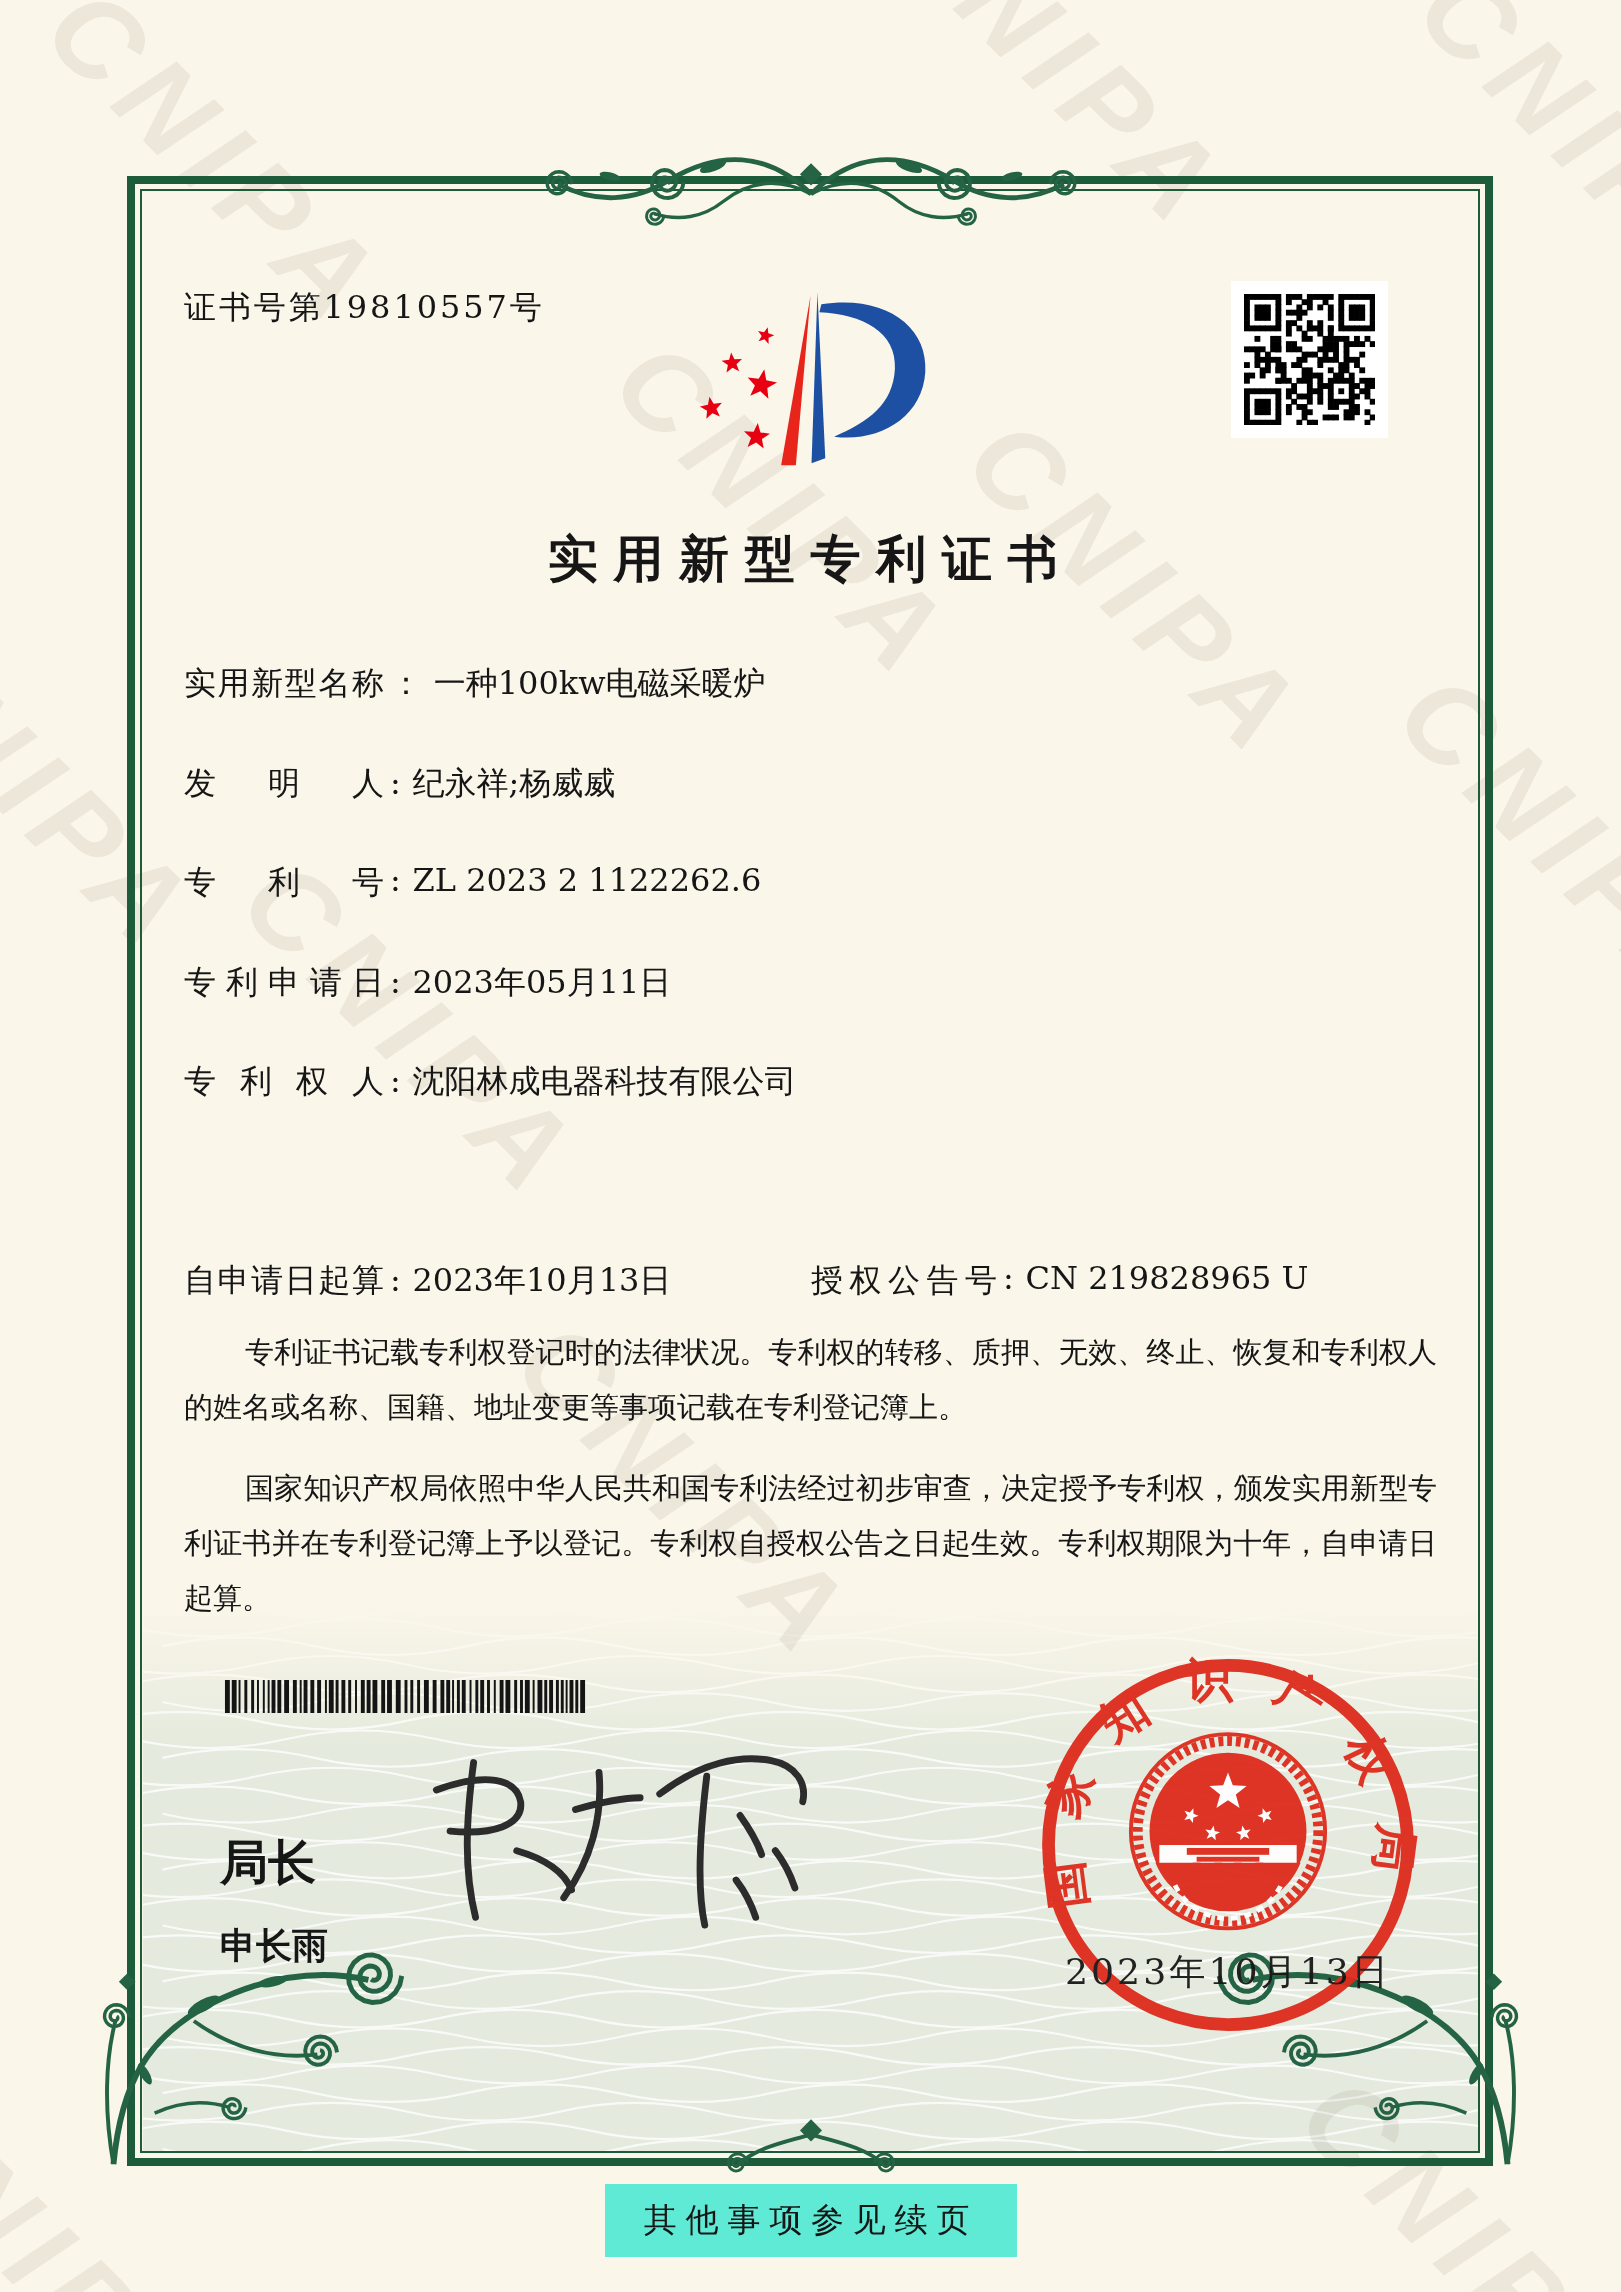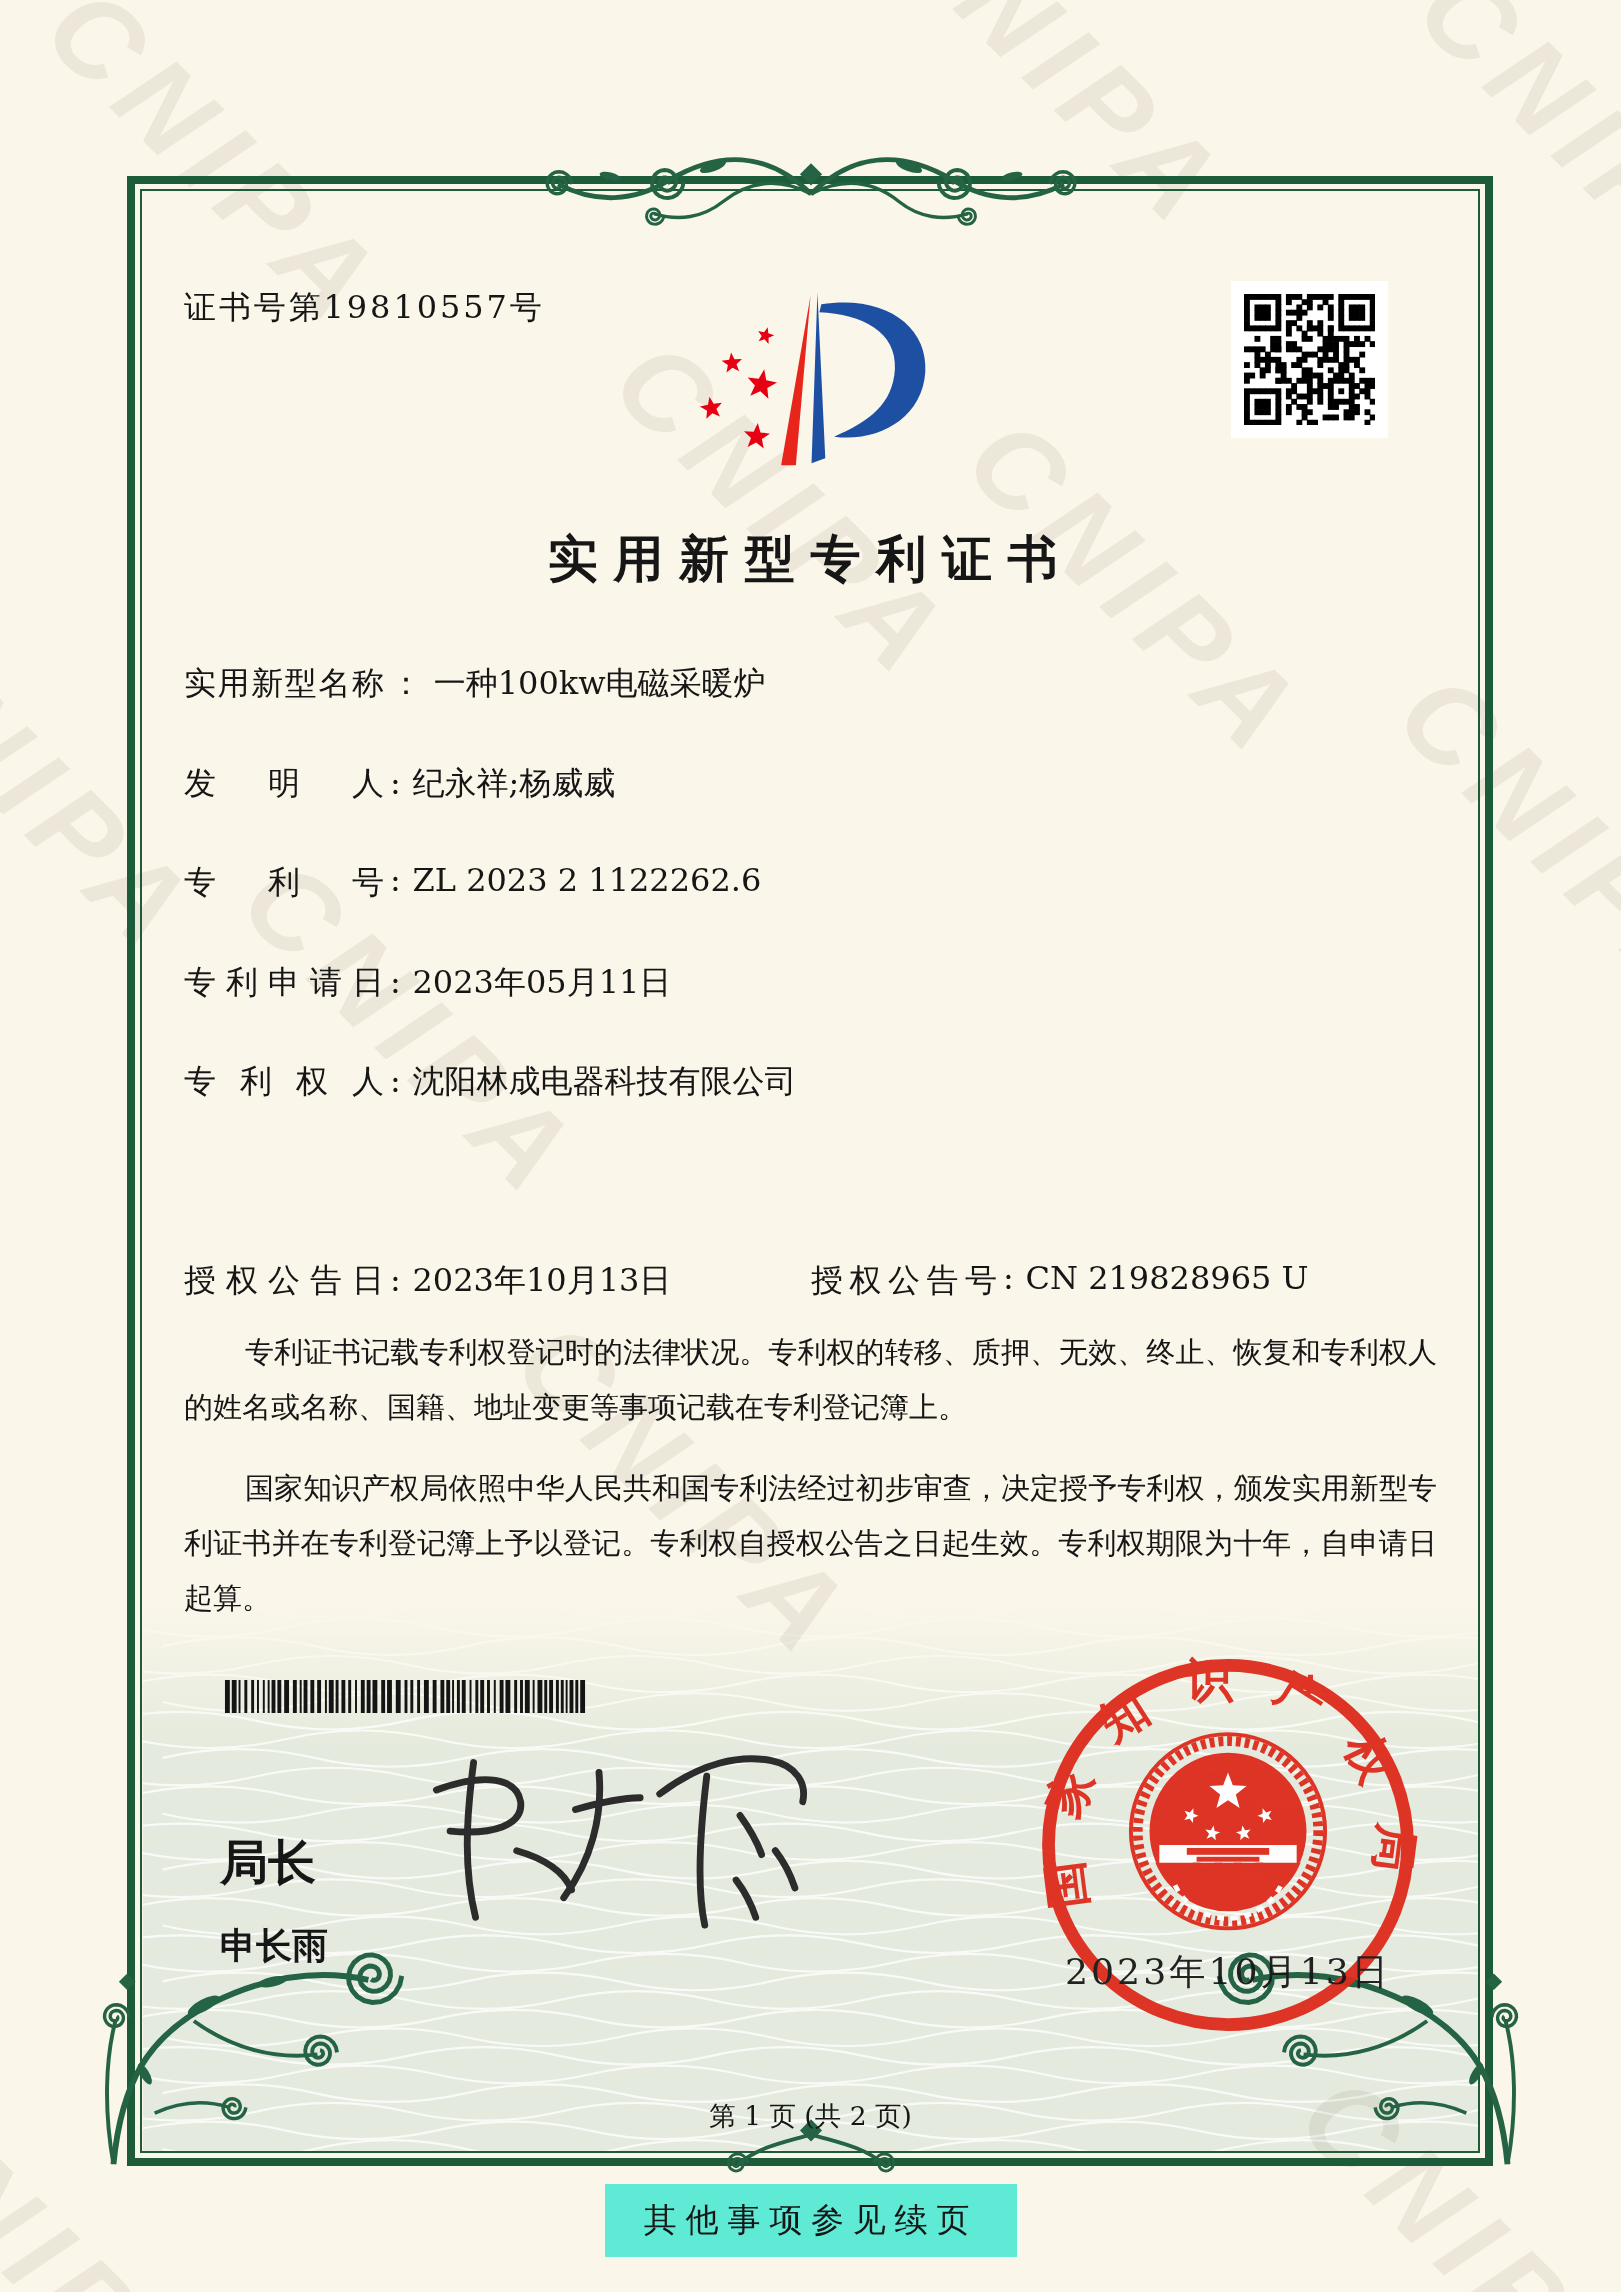--- a/index.html
+++ b/index.html
@@ -519,21 +519,21 @@
   <div class="row" style="top:861px">
     <span class="flabel">专利号</span><span class="fsep">:</span><span class="fval">ZL 2023 2 1122262.6</span>
   </div>
   <div class="row" style="top:961px">
     <span class="flabel">专利申请日</span><span class="fsep">:</span><span class="fval">2023年05月11日</span>
   </div>
   <div class="row" style="top:1060px">
     <span class="flabel">专利权人</span><span class="fsep">:</span><span class="fval">沈阳林成电器科技有限公司</span>
   </div>
   <div class="row" style="top:1259px">
-    <span class="flabel">授权公告日</span><span class="fsep">:</span><span class="fval">2023年10月13日</span>
+    <span class="flabel">自申请日起算</span><span class="fsep">:</span><span class="fval">2023年10月13日</span>
     <span class="pair2">
       <span class="flabel">授权公告号</span><span class="fsep">:</span><span class="fval">CN 219828965 U</span>
     </span>
   </div>
 
   <div class="paras">
     <p>专利证书记载专利权登记时的法律状况。专利权的转移、质押、无效、终止、恢复和专利权人的姓名或名称、国籍、地址变更等事项记载在专利登记簿上。</p>
     <p>国家知识产权局依照中华人民共和国专利法经过初步审查，决定授予专利权，颁发实用新型专利证书并在专利登记簿上予以登记。专利权自授权公告之日起生效。专利权期限为十年，自申请日起算。</p>
   </div>
 
@@ -640,19 +640,18 @@
       <rect x="-36" y="32" width="8" height="6"></rect>
         <rect x="-14" y="32" width="8" height="6"></rect>
       <rect x="6" y="32" width="8" height="6"></rect>
         <rect x="28" y="32" width="8" height="6"></rect>
       <path d="M-74,32 A80,80 0 0 0 74,32 Z"></path>
       <path d="M-54,55 A60,60 0 0 0 54,55" fill="none" stroke="#ffffff" stroke-width="5" stroke-dasharray="7 7"></path>
     </g>
     <text x="210" y="352" text-anchor="middle" font-size="37" letter-spacing="3" fill="#171717" font-family="'DejaVu Serif',serif">2023年10月13日</text>
   </svg>
 
-  <div class="pageno">第 1 页 (共 2 页)</div>
   <div class="contband">
     <span>其他事项参见续页</span>
   </div>
 
 </div>
 
 
 </body></html>

